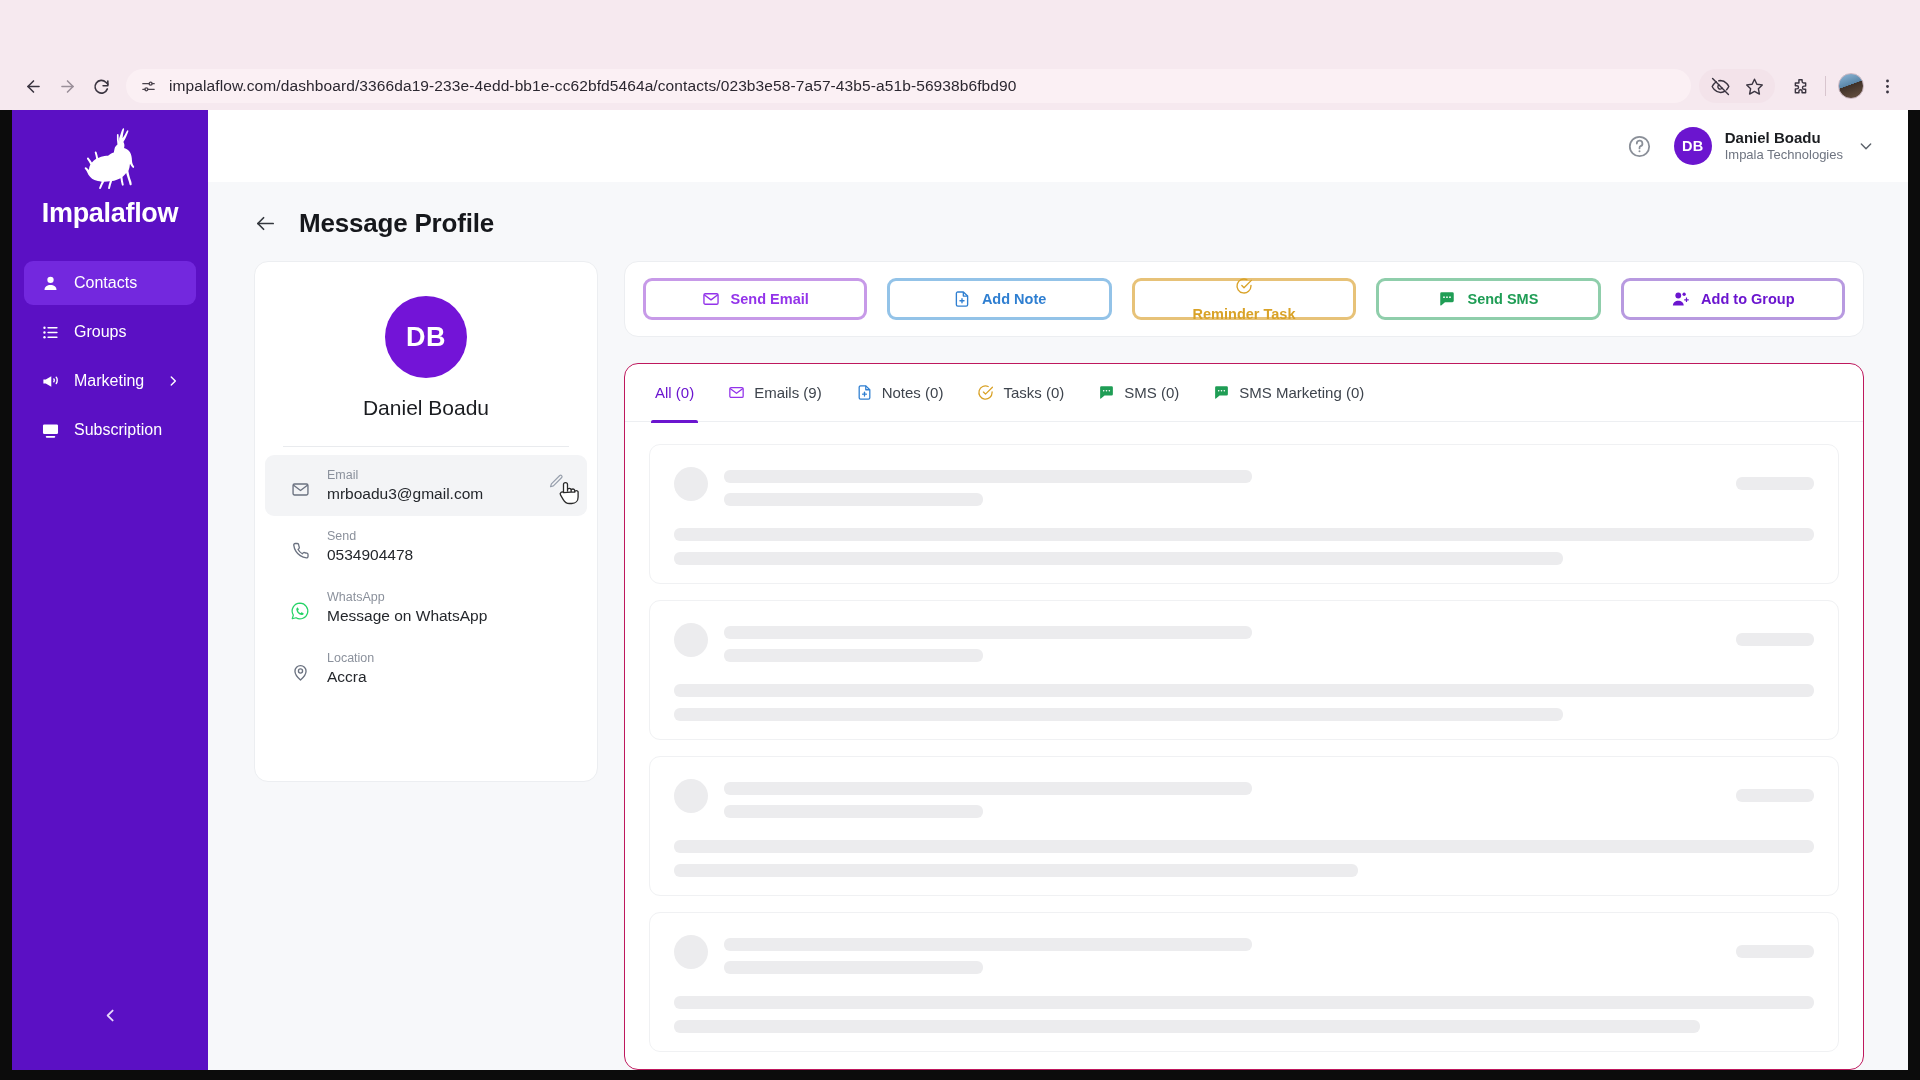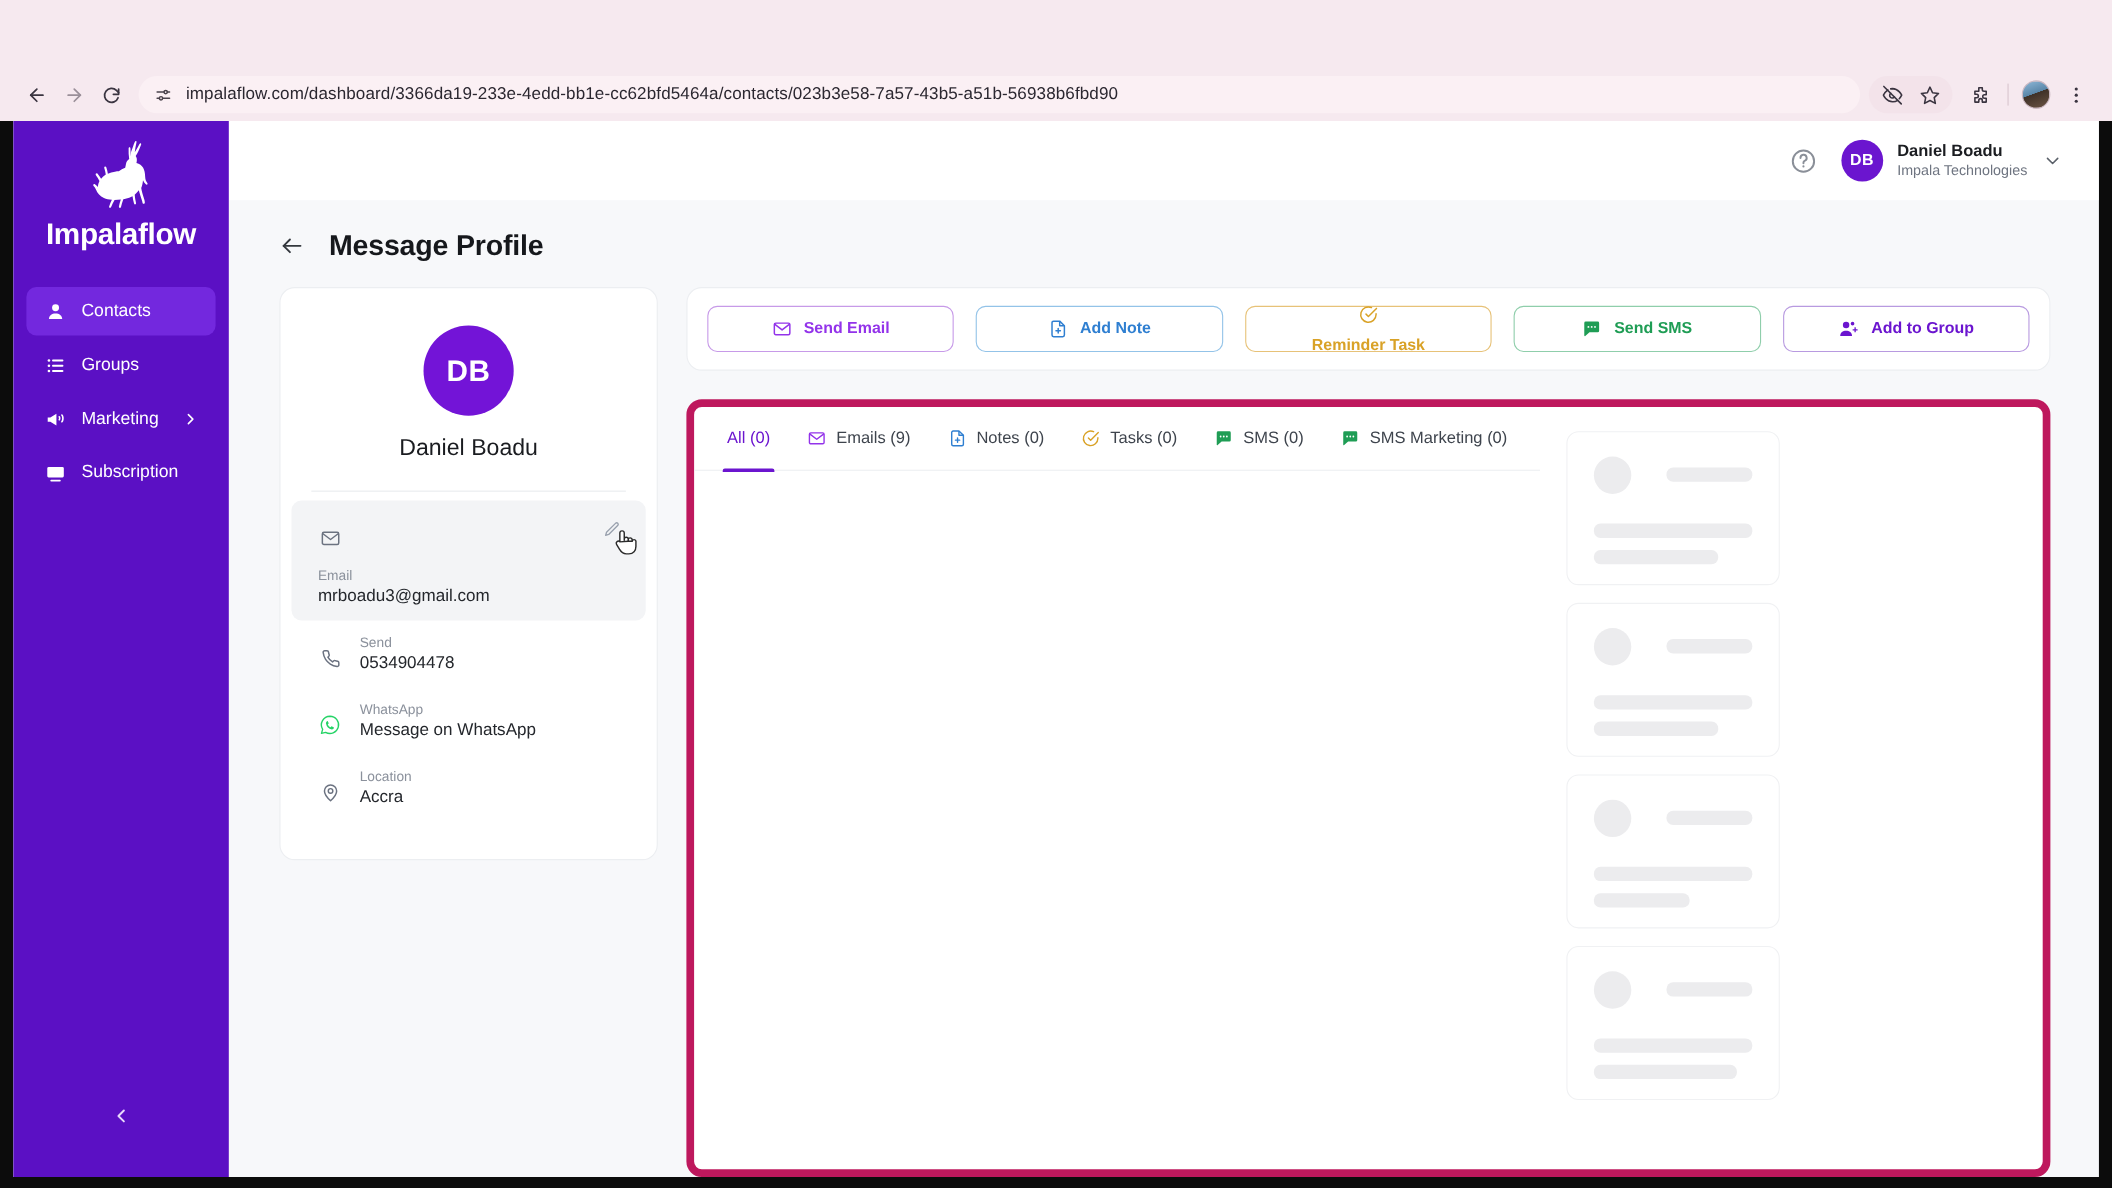--- a/index.html
+++ b/index.html
@@ -218,21 +218,21 @@
     margin: 26px 28px 8px;
   }
   .field-row {
     display: flex; align-items: flex-start;
     gap: 16px;
     padding: 13px 22px 13px 24px;
     border-radius: 9px;
     margin: 0 10px;
     position: relative;
   }
-  .field-row.highlight { background: #f3f4f6; flex-direction: column; }
+  .field-row.highlight { background: #f3f4f6; }
   .field-ico {
     width: 22px; height: 22px; flex: 0 0 22px;
     display: flex; align-items: center; justify-content: center;
     color: #6b7280;
     margin-top: 10px;
   }
   .field-body { display: flex; flex-direction: column; gap: 3px; }
   .field-label { font-size: 12.5px; color: #8b919c; }
   .field-value { font-size: 15.5px; color: #24272c; }
   .edit-ico {
@@ -253,37 +253,37 @@
     border: 1px solid #eceef1;
     border-radius: 14px;
     padding: 16px 18px;
     display: flex; gap: 20px;
     flex: 0 0 auto;
   }
   .action-btn {
     flex: 1 1 0;
     height: 42px;
     border-radius: 9px;
-    border: 1px solid #ef4444;
+    border: 3px solid #ef4444;
     background: #ffffff;
     display: flex; align-items: center; justify-content: center;
     gap: 11px;
     font-size: 14.5px;
     font-weight: 600;
   }
   .action-ico { display: flex; align-items: center; }
 
   .timeline-card {
     background: #ffffff;
-    border: 7px solid #be185d;
+    border: 1px solid #be185d;
     border-radius: 14px;
     margin-top: 26px;
     flex: 1 1 auto;
     min-height: 0;
-    display: flex; 
+    display: flex; flex-direction: column;
     overflow: hidden;
   }
   .tabs {
     display: flex; align-items: center;
     gap: 34px;
     padding: 0 30px;
     border-bottom: 1px solid #edeff2;
     flex: 0 0 auto;
     height: 58px;
   }

